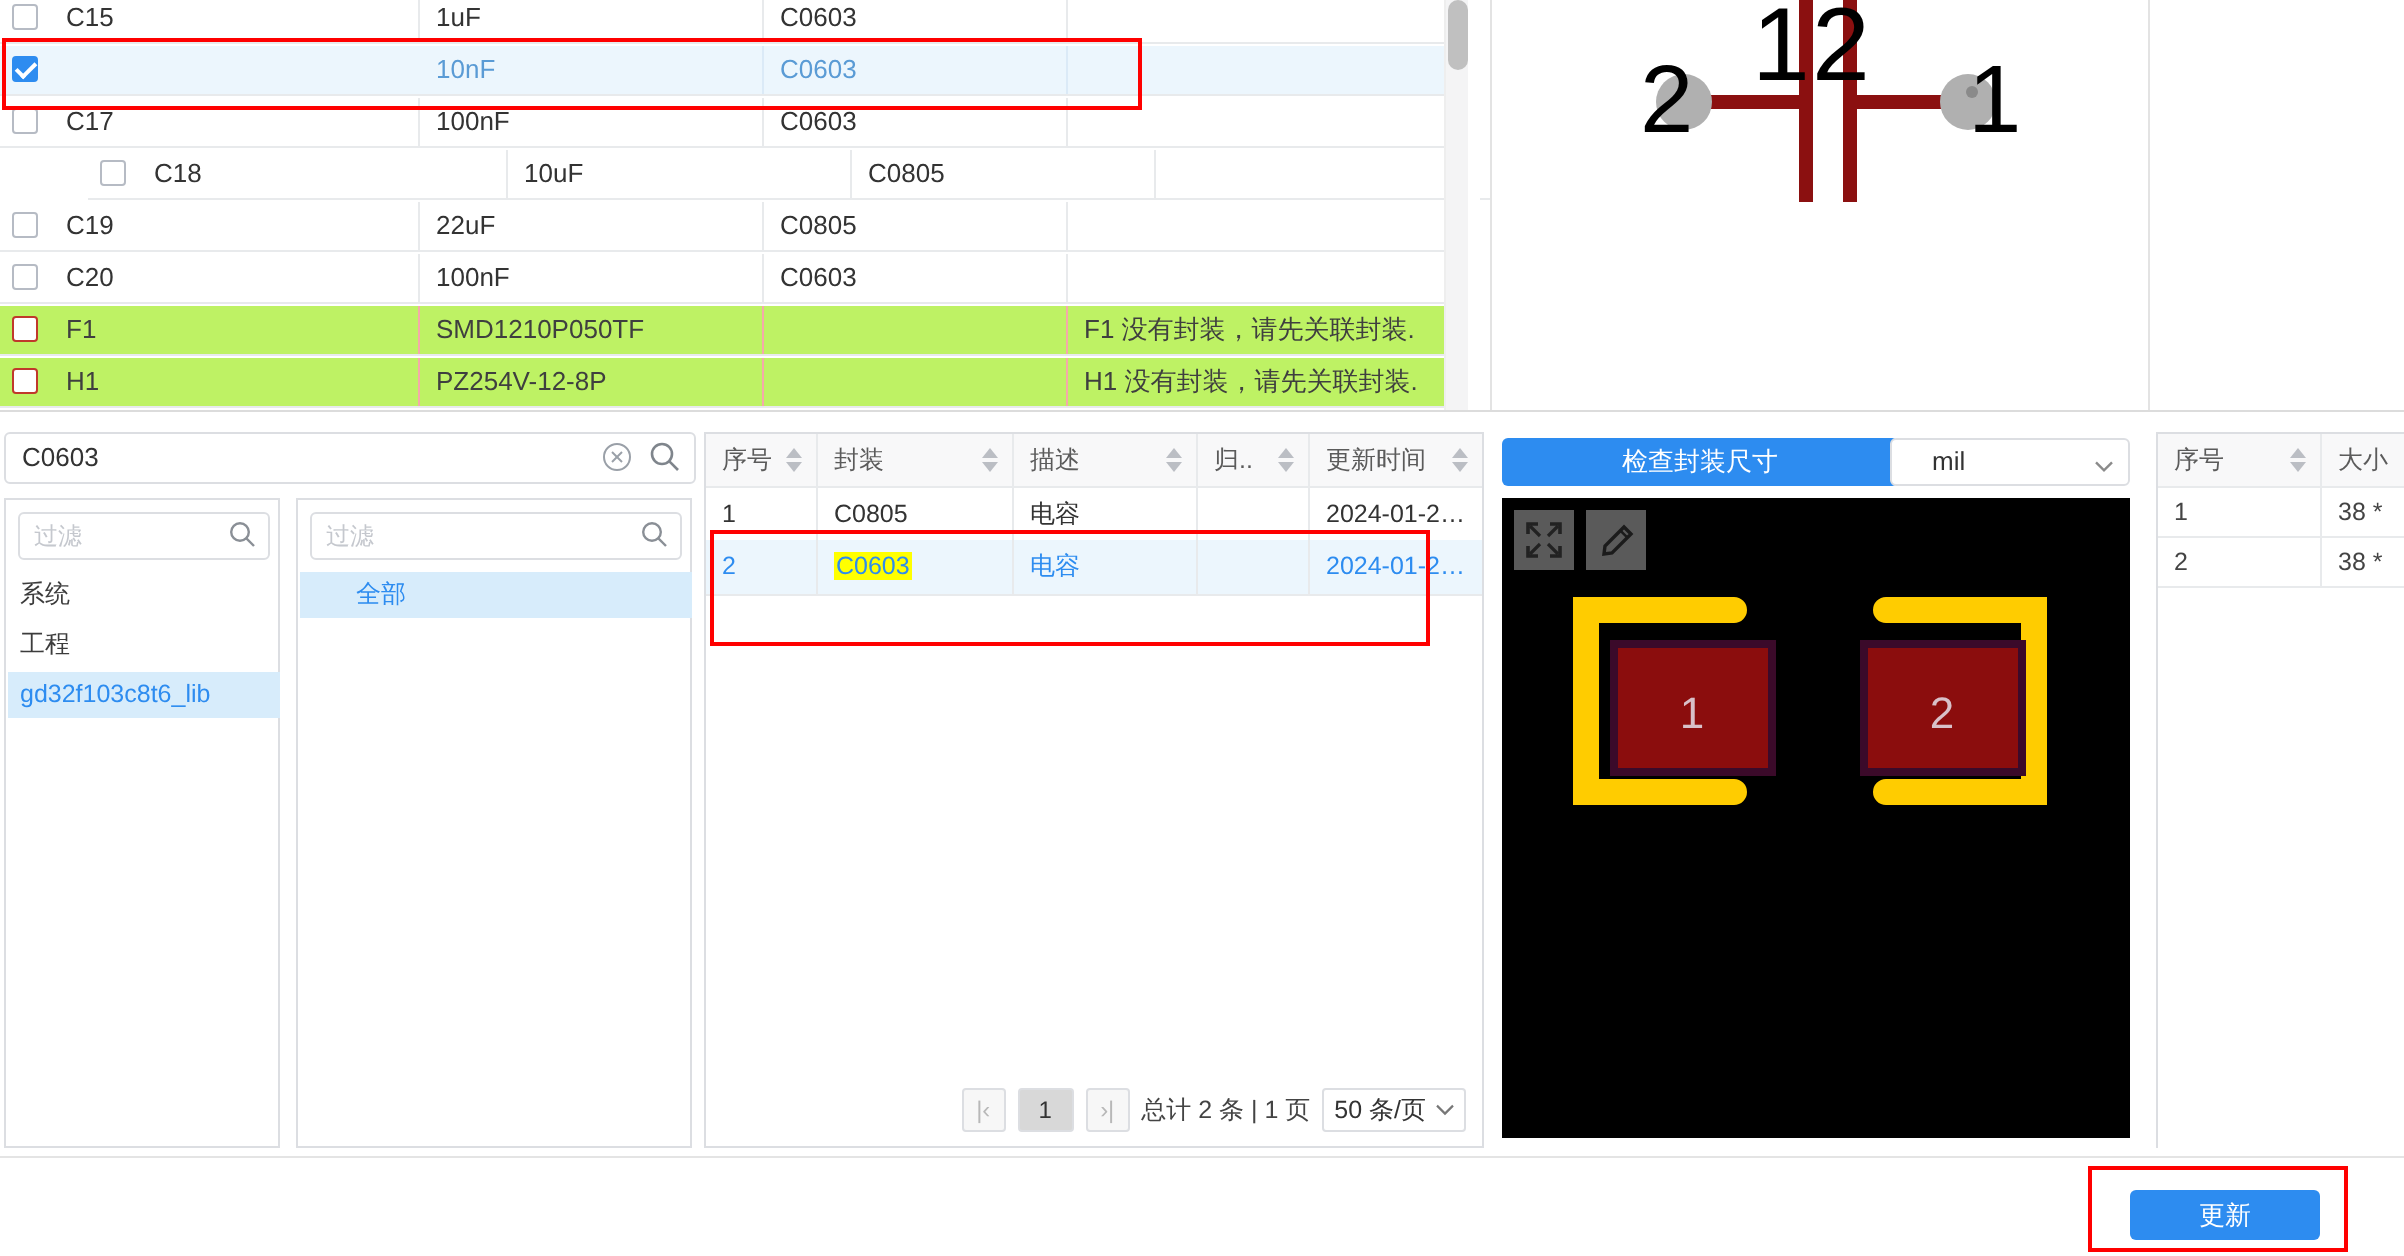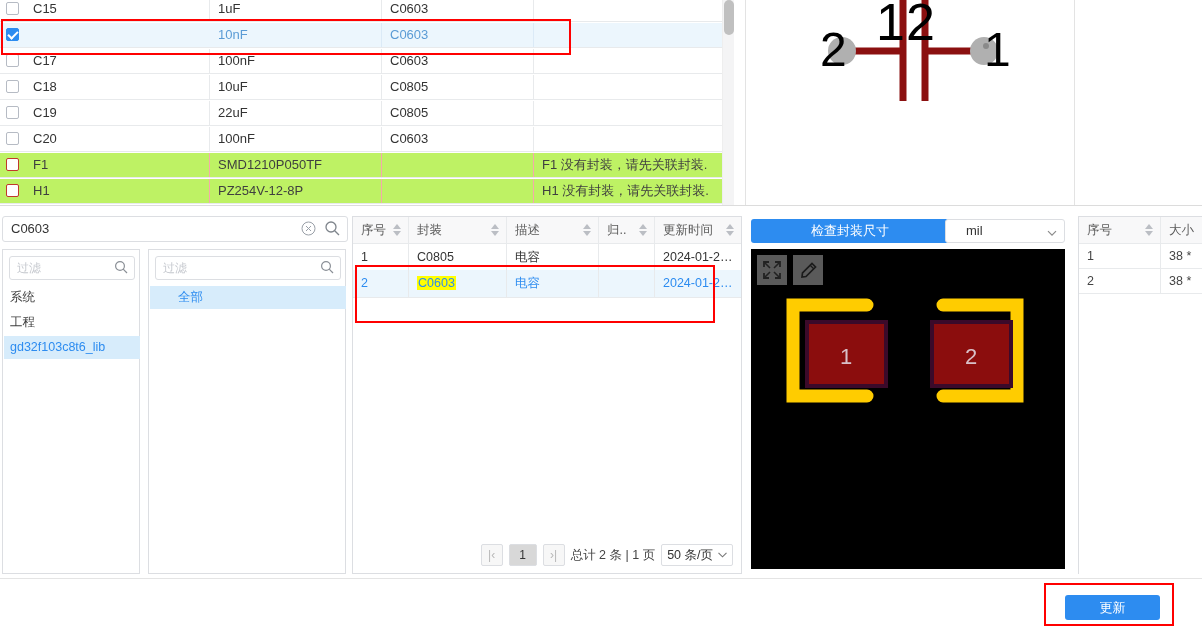--- a/index.html
+++ b/index.html
@@ -238,21 +238,21 @@
   <div class="row" style="top:49px;">
     <div class="cell c-chk">
       <span class="cb"></span>
     </div>
     <div class="cell c-desig">C17</div>
     <div class="cell c-val">100nF</div>
     <div class="cell c-fp">C0603</div>
     <div class="cell c-msg"></div>
   </div>
 
-  <div class="row" style="top:75px;">
+  <div class="row" style="top:75px;margin-left:44px;">
     <div class="cell c-chk">
       <span class="cb"></span>
     </div>
     <div class="cell c-desig">C18</div>
     <div class="cell c-val">10uF</div>
     <div class="cell c-fp">C0805</div>
     <div class="cell c-msg"></div>
   </div>
 
   <div class="row" style="top:101px;">

